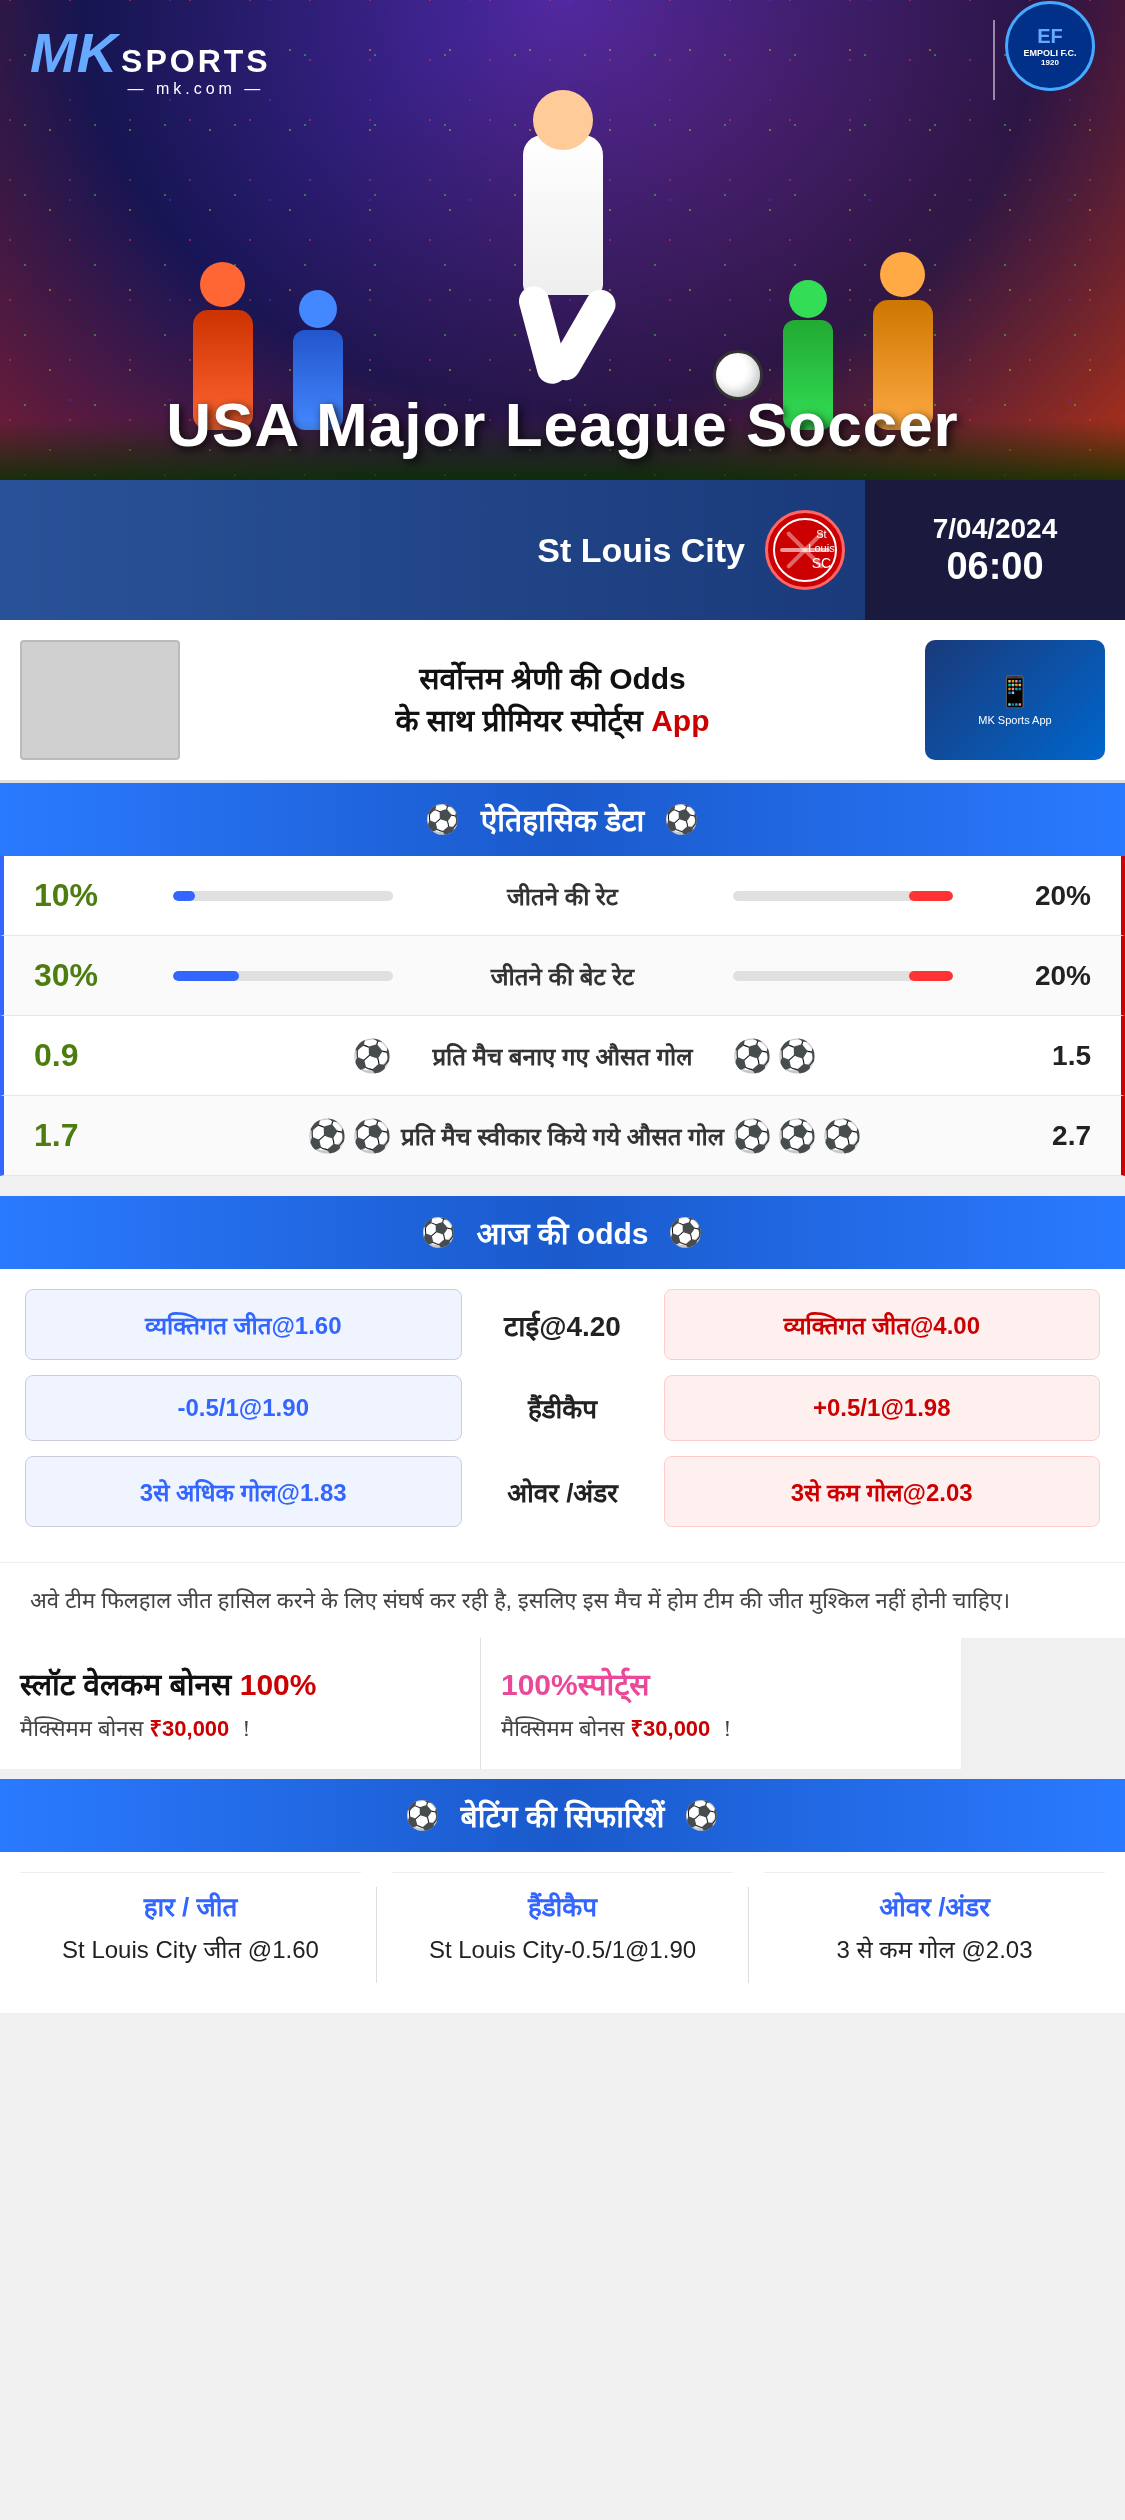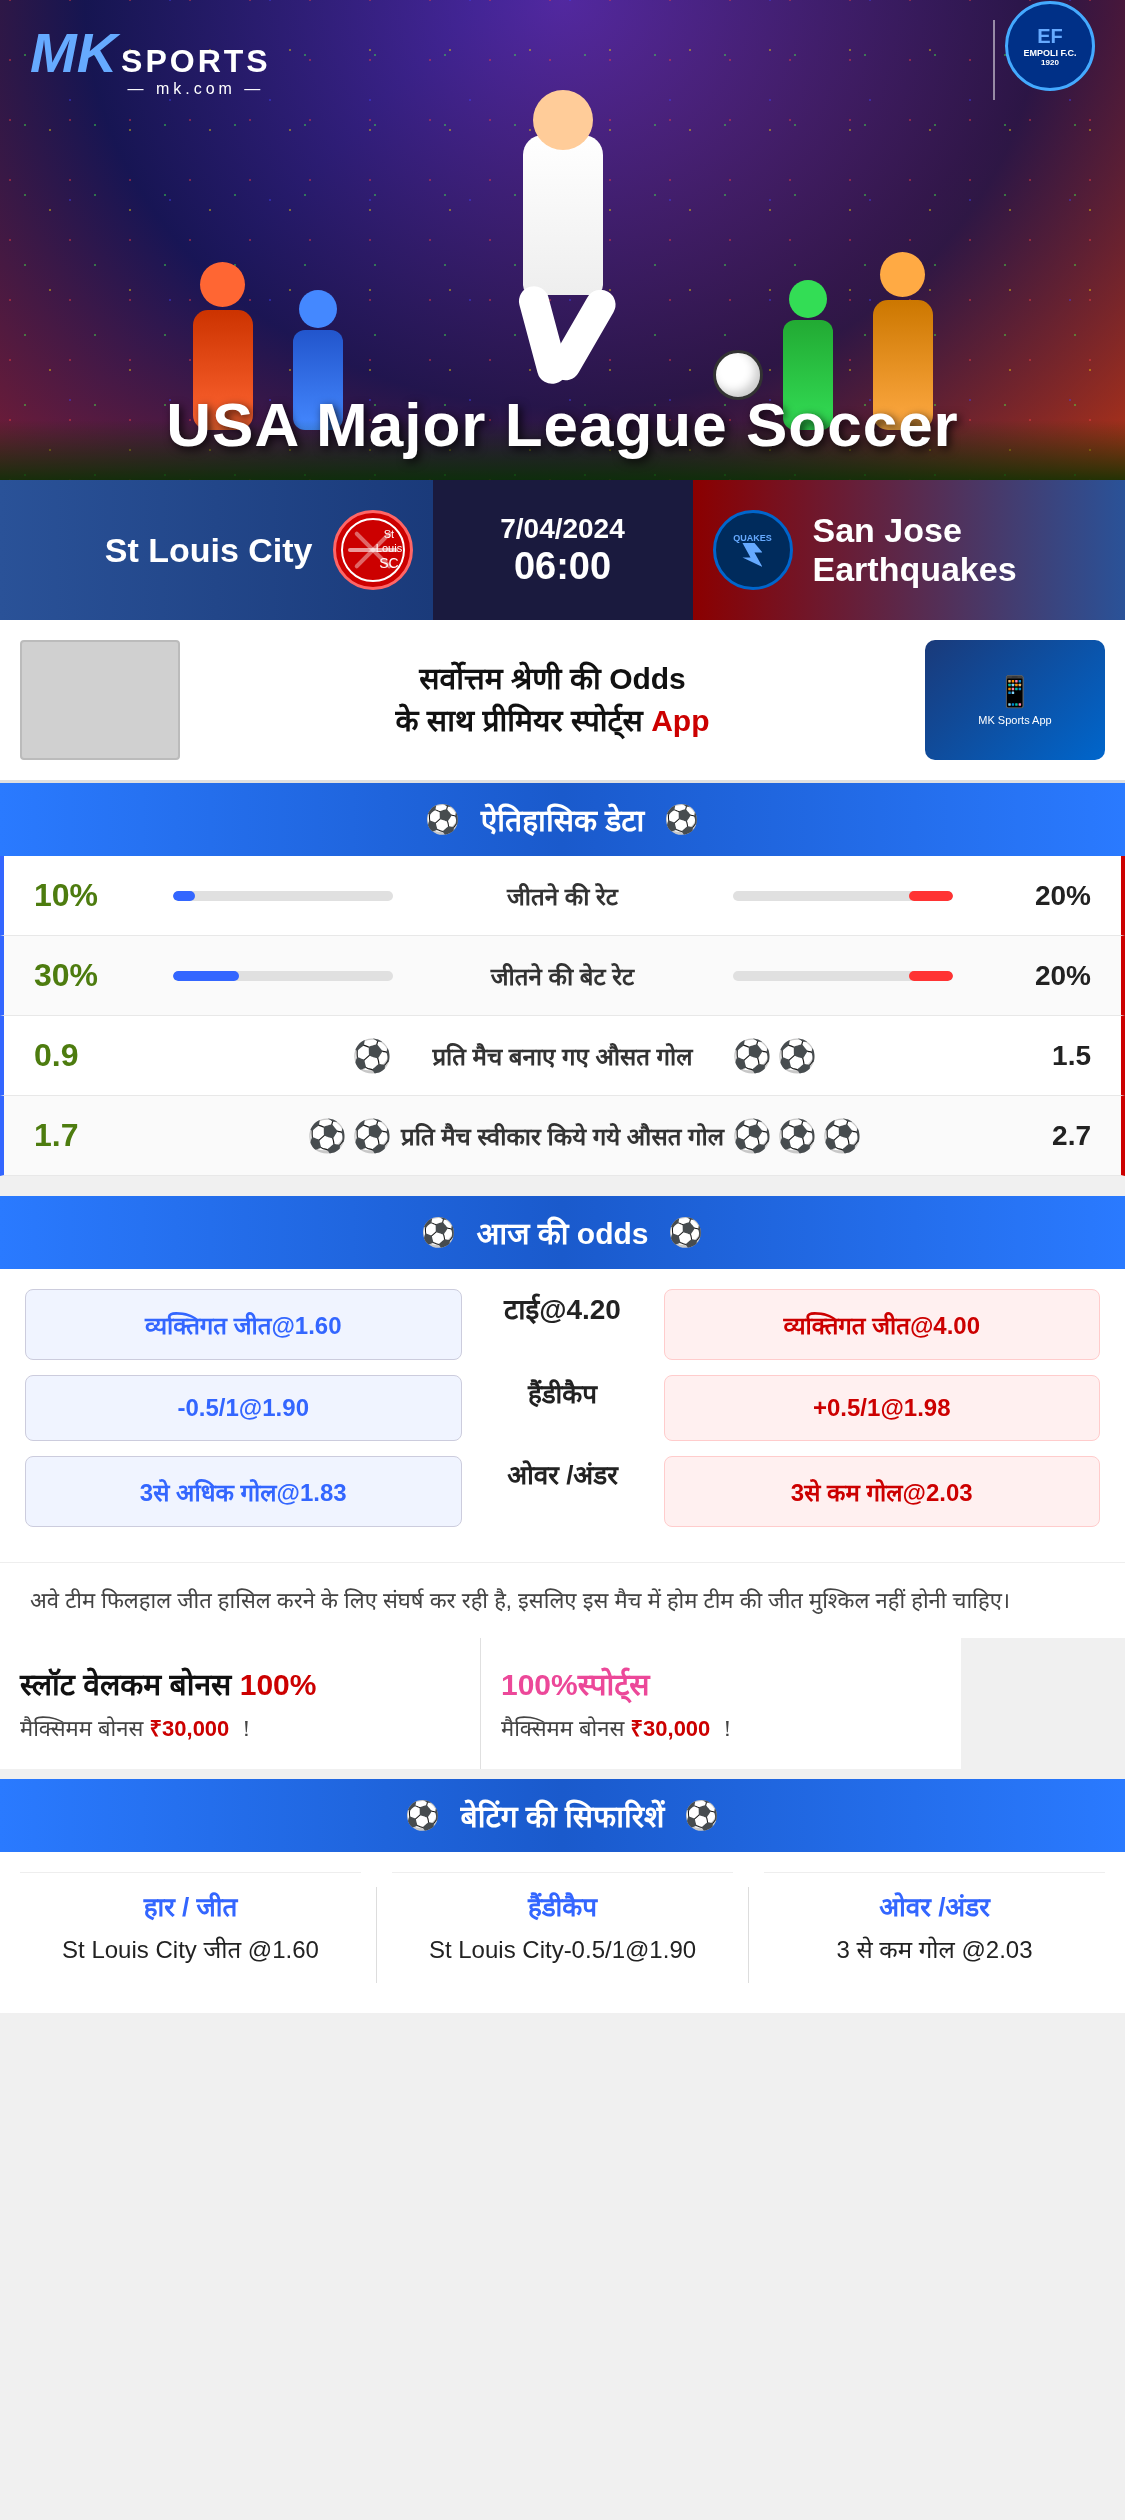--- a/index.html
+++ b/index.html
@@ -299,21 +299,21 @@
 
     
     .odds-section {
       background: white;
       padding: 20px 25px;
     }
     .odds-row {
       display: flex;
       gap: 1px;
       margin-bottom: 15px;
-      align-items: flex-start;
+      align-items: center;
     }
     .odds-btn {
       flex: 1;
       background: #f0f4ff;
       border: 1.5px solid #ccd;
       border-radius: 8px;
       padding: 18px 10px;
       text-align: center;
       font-size: 24px;
       color: #3366ff;
@@ -517,30 +517,20 @@
       <div style="position:absolute;top:50%;left:50%;transform:translate(-50%,-50%) rotate(45deg);width:50px;height:4px;background:rgba(255,255,255,0.4);border-radius:2px;"></div>
       <div style="position:absolute;top:50%;left:50%;transform:translate(-50%,-50%) rotate(-45deg);width:50px;height:4px;background:rgba(255,255,255,0.4);border-radius:2px;"></div>
     </div>
   </div>
 
   <div class="match-center">
     <div class="match-date">7/04/2024</div>
     <div class="match-time">06:00</div>
   </div>
 
-  <div class="team-right">
-    <div class="team-logo quakes-logo">
-      <div style="text-align:center;z-index:1;position:relative;">
-        <div style="font-size:9px;font-weight:900;color:#66aaff;">QUAKES</div>
-
-        <div style="width:20px;height:24px;background:#66aaff;clip-path:polygon(60% 0%,100% 40%,60% 40%,100% 100%,0% 60%,40% 60%,0% 0%);margin:0 auto;"></div>
-      </div>
-    </div>
-    <div class="team-name-right">San Jose Earthquakes</div>
-  </div>
 </div>
 
 <div class="promo-banner">
   <div class="promo-img-placeholder"></div>
   <div class="promo-text">
     <span>सर्वोत्तम श्रेणी की <strong>Odds</strong></span><br>
     <span>के साथ प्रीमियर स्पोर्ट्स <span style="color:#cc0000;font-weight:900;">App</span></span>
   </div>
   <div class="promo-phone-img">
     <div style="text-align:center;">

